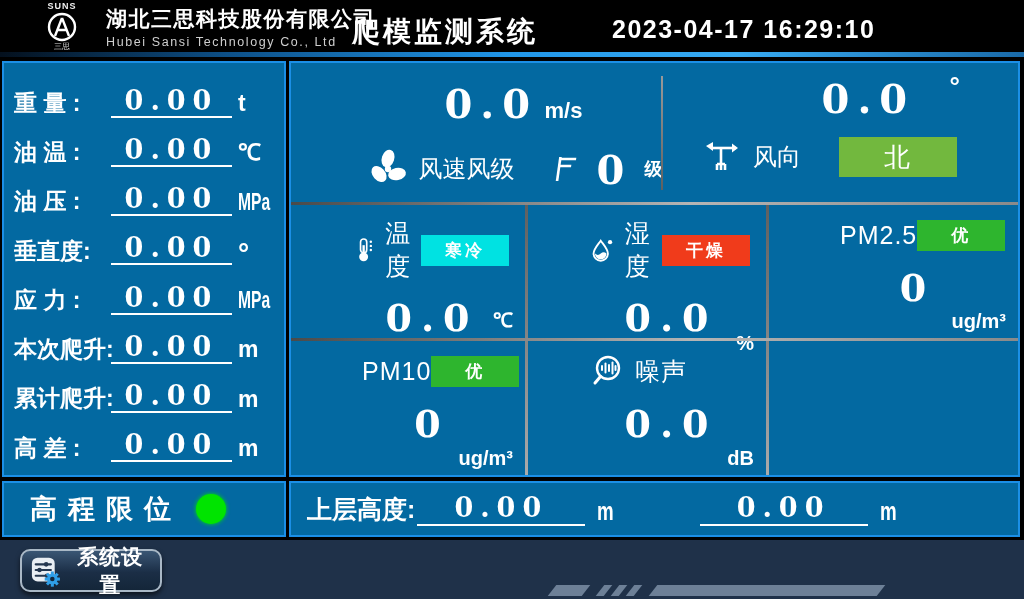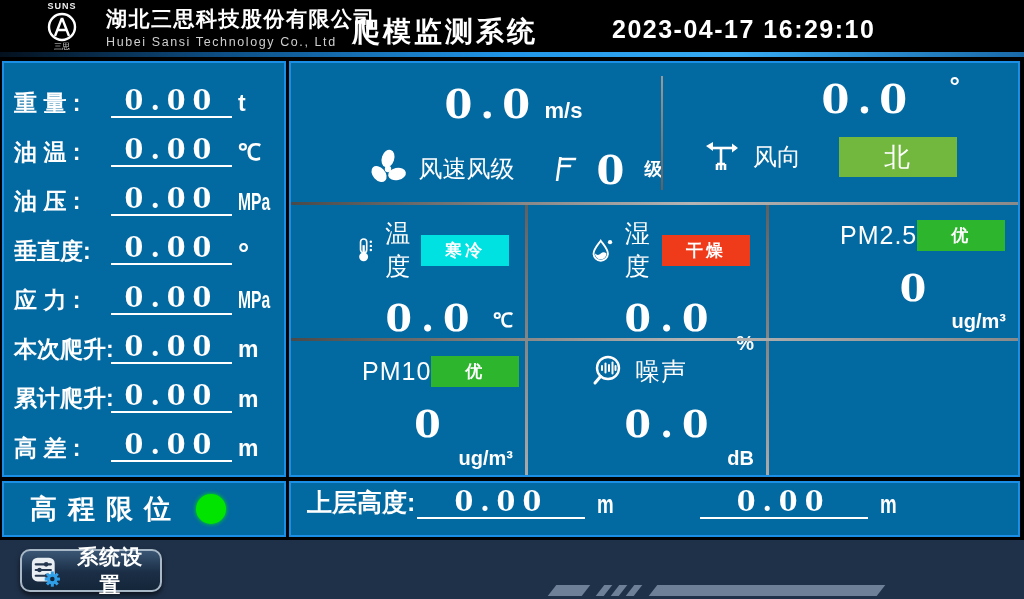--- a/index.html
+++ b/index.html
@@ -23,21 +23,21 @@
   .company-cn { font-size:21px; font-weight:bold; letter-spacing:1.5px; color:#fff; }
   .company-en { font-size:12.5px; color:#cfcfcf; letter-spacing:1.6px; margin-top:2px; }
   .app-title { position:absolute; left:352px; top:13px; font-size:28px; font-weight:bold; letter-spacing:3px; }
   .datetime { position:absolute; left:612px; top:15px; font-size:25px; font-weight:bold; letter-spacing:1.5px; }
 
   
   .panel { position:absolute; background:#0369a1; border:2px solid #1b8fe6; }
   .left-panel   { left:2px;   top:61px;  width:284px; height:416px; display:flex; flex-direction:column; justify-content:space-around; padding:8px 10px 10px 10px; }
   .limit-panel  { left:2px;   top:481px; width:284px; height:56px; display:flex; align-items:center; padding-left:26px; }
   .right-panel  { left:289px; top:61px;  width:731px; height:416px; }
-  .heights-panel{ left:289px; top:481px; width:731px; height:56px; display:flex; padding:16px 16px; }
+  .heights-panel{ left:289px; top:481px; width:731px; height:56px; display:flex; align-items:center; padding:16px 16px; }
 
   
   .m-row { display:flex; align-items:flex-end; height:44px; }
   .m-label { width:97px; font-size:23px; font-weight:bold; white-space:pre; line-height:1.25; }
   .m-value {
     flex:1; text-align:center; margin:0 6px 0 0; line-height:1.15;
     font-family:"DejaVu Serif", serif; font-weight:bold; font-size:27px; letter-spacing:7px;
     border-bottom:2px solid #fff;
   }
   .m-unit { width:36px; font-size:23px; font-weight:bold; text-align:left; line-height:1.2; }

